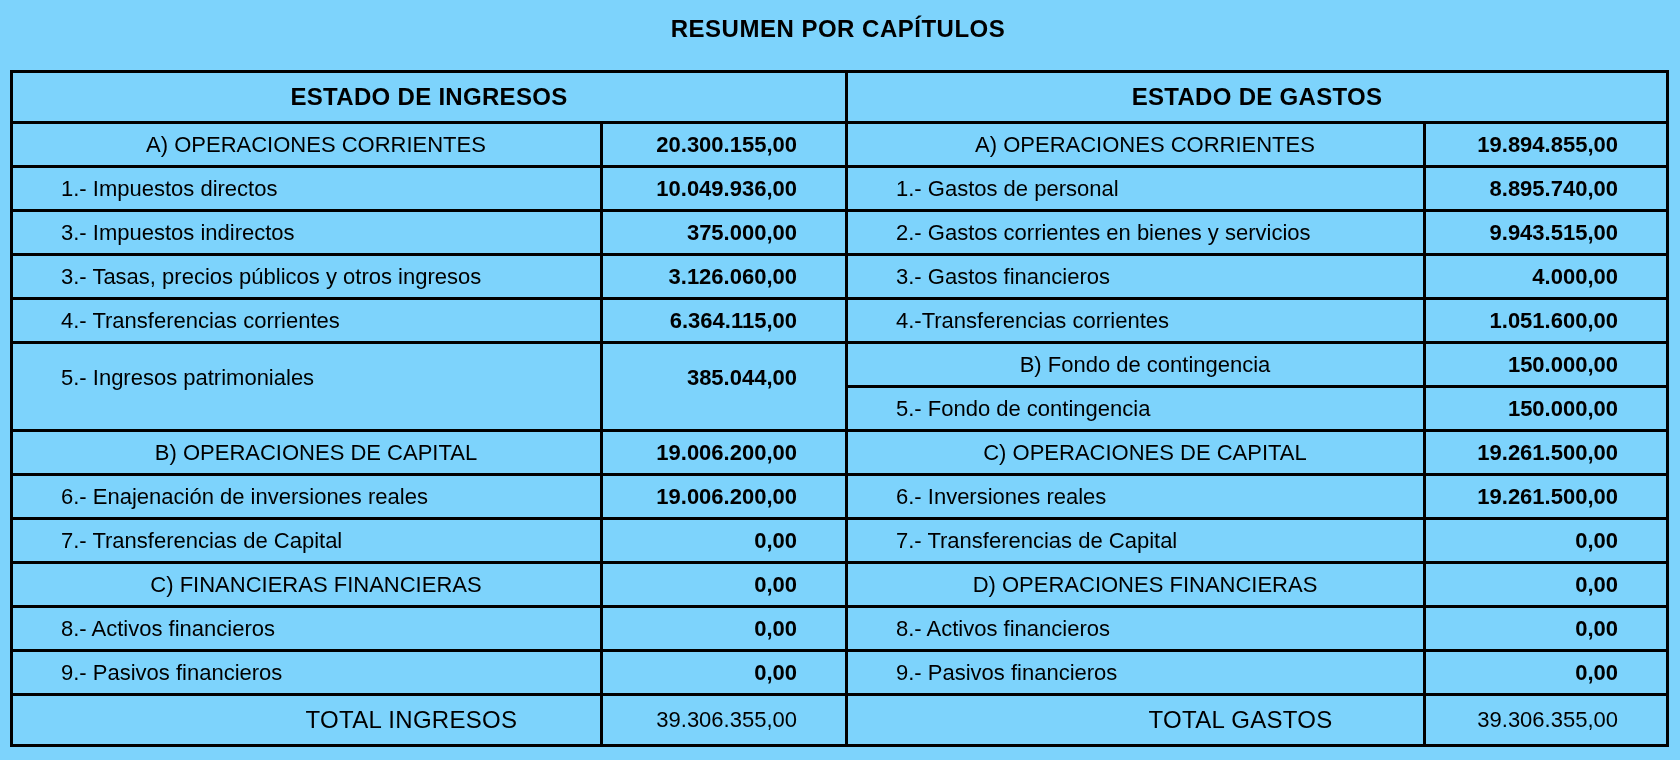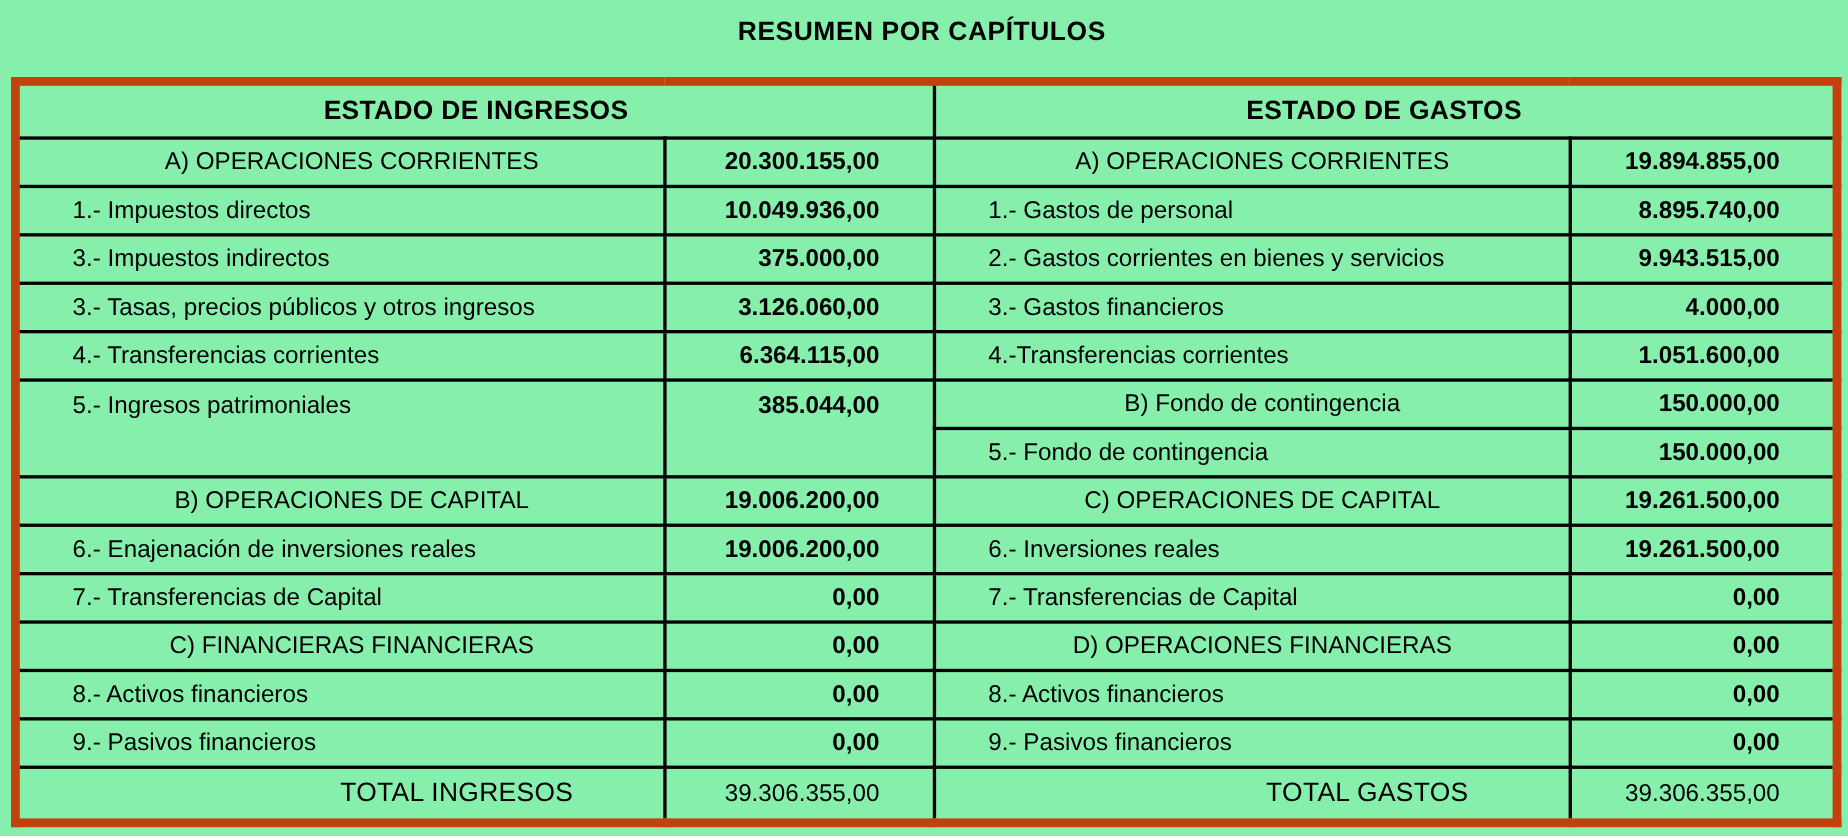--- a/index.html
+++ b/index.html
@@ -6,39 +6,39 @@
     margin: 0;
     padding: 0;
     background: #ffffff;
     color: #000000;
     font-family: "Liberation Sans", sans-serif;
   }
   .page {
     position: relative;
     width: 1680px;
     height: 760px;
-    background: #86efac;
+    background: #7dd3fc;
     overflow: hidden;
   }
   .doc-title {
     padding-top: 15px;
     width: 1656px;
     margin-left: 10px;
     text-align: center;
     font-size: 24px;
     font-weight: bold;
     letter-spacing: 0.5px;
   }
   table.budget {
     margin-left: 10px;
     margin-top: 27px;
     width: 1656px;
     border-collapse: collapse;
     table-layout: fixed;
-    border: 8px solid #c2410c;
+    border: 2px solid #c2410c;
   }
   col.c-label-l { width: 590px; }
   col.c-amt-l   { width: 245px; }
   col.c-label-r { width: 578px; }
   col.c-amt-r   { width: 243px; }
   th, td {
     border: 3px solid #000000;
     font-size: 22px;
     white-space: nowrap;
     overflow: hidden;
@@ -55,21 +55,21 @@
   tbody tr { height: 44px; }
   td.label.category { padding-left: 19px; text-align: center; }
   td.label.item     { padding-left: 48px; text-align: left; }
   td.amount {
     text-align: right;
     padding-right: 48px;
     font-weight: bold;
   }
   td.tall {
     vertical-align: top;
-    padding-top: 8px;
+    padding-top: 21px;
   }
   tfoot tr { height: 51px; }
   td.total-label {
     font-size: 24px;
     font-weight: normal;
     text-align: center;
     padding-left: 210px;
     letter-spacing: 0.3px;
   }
   td.total-amount {

